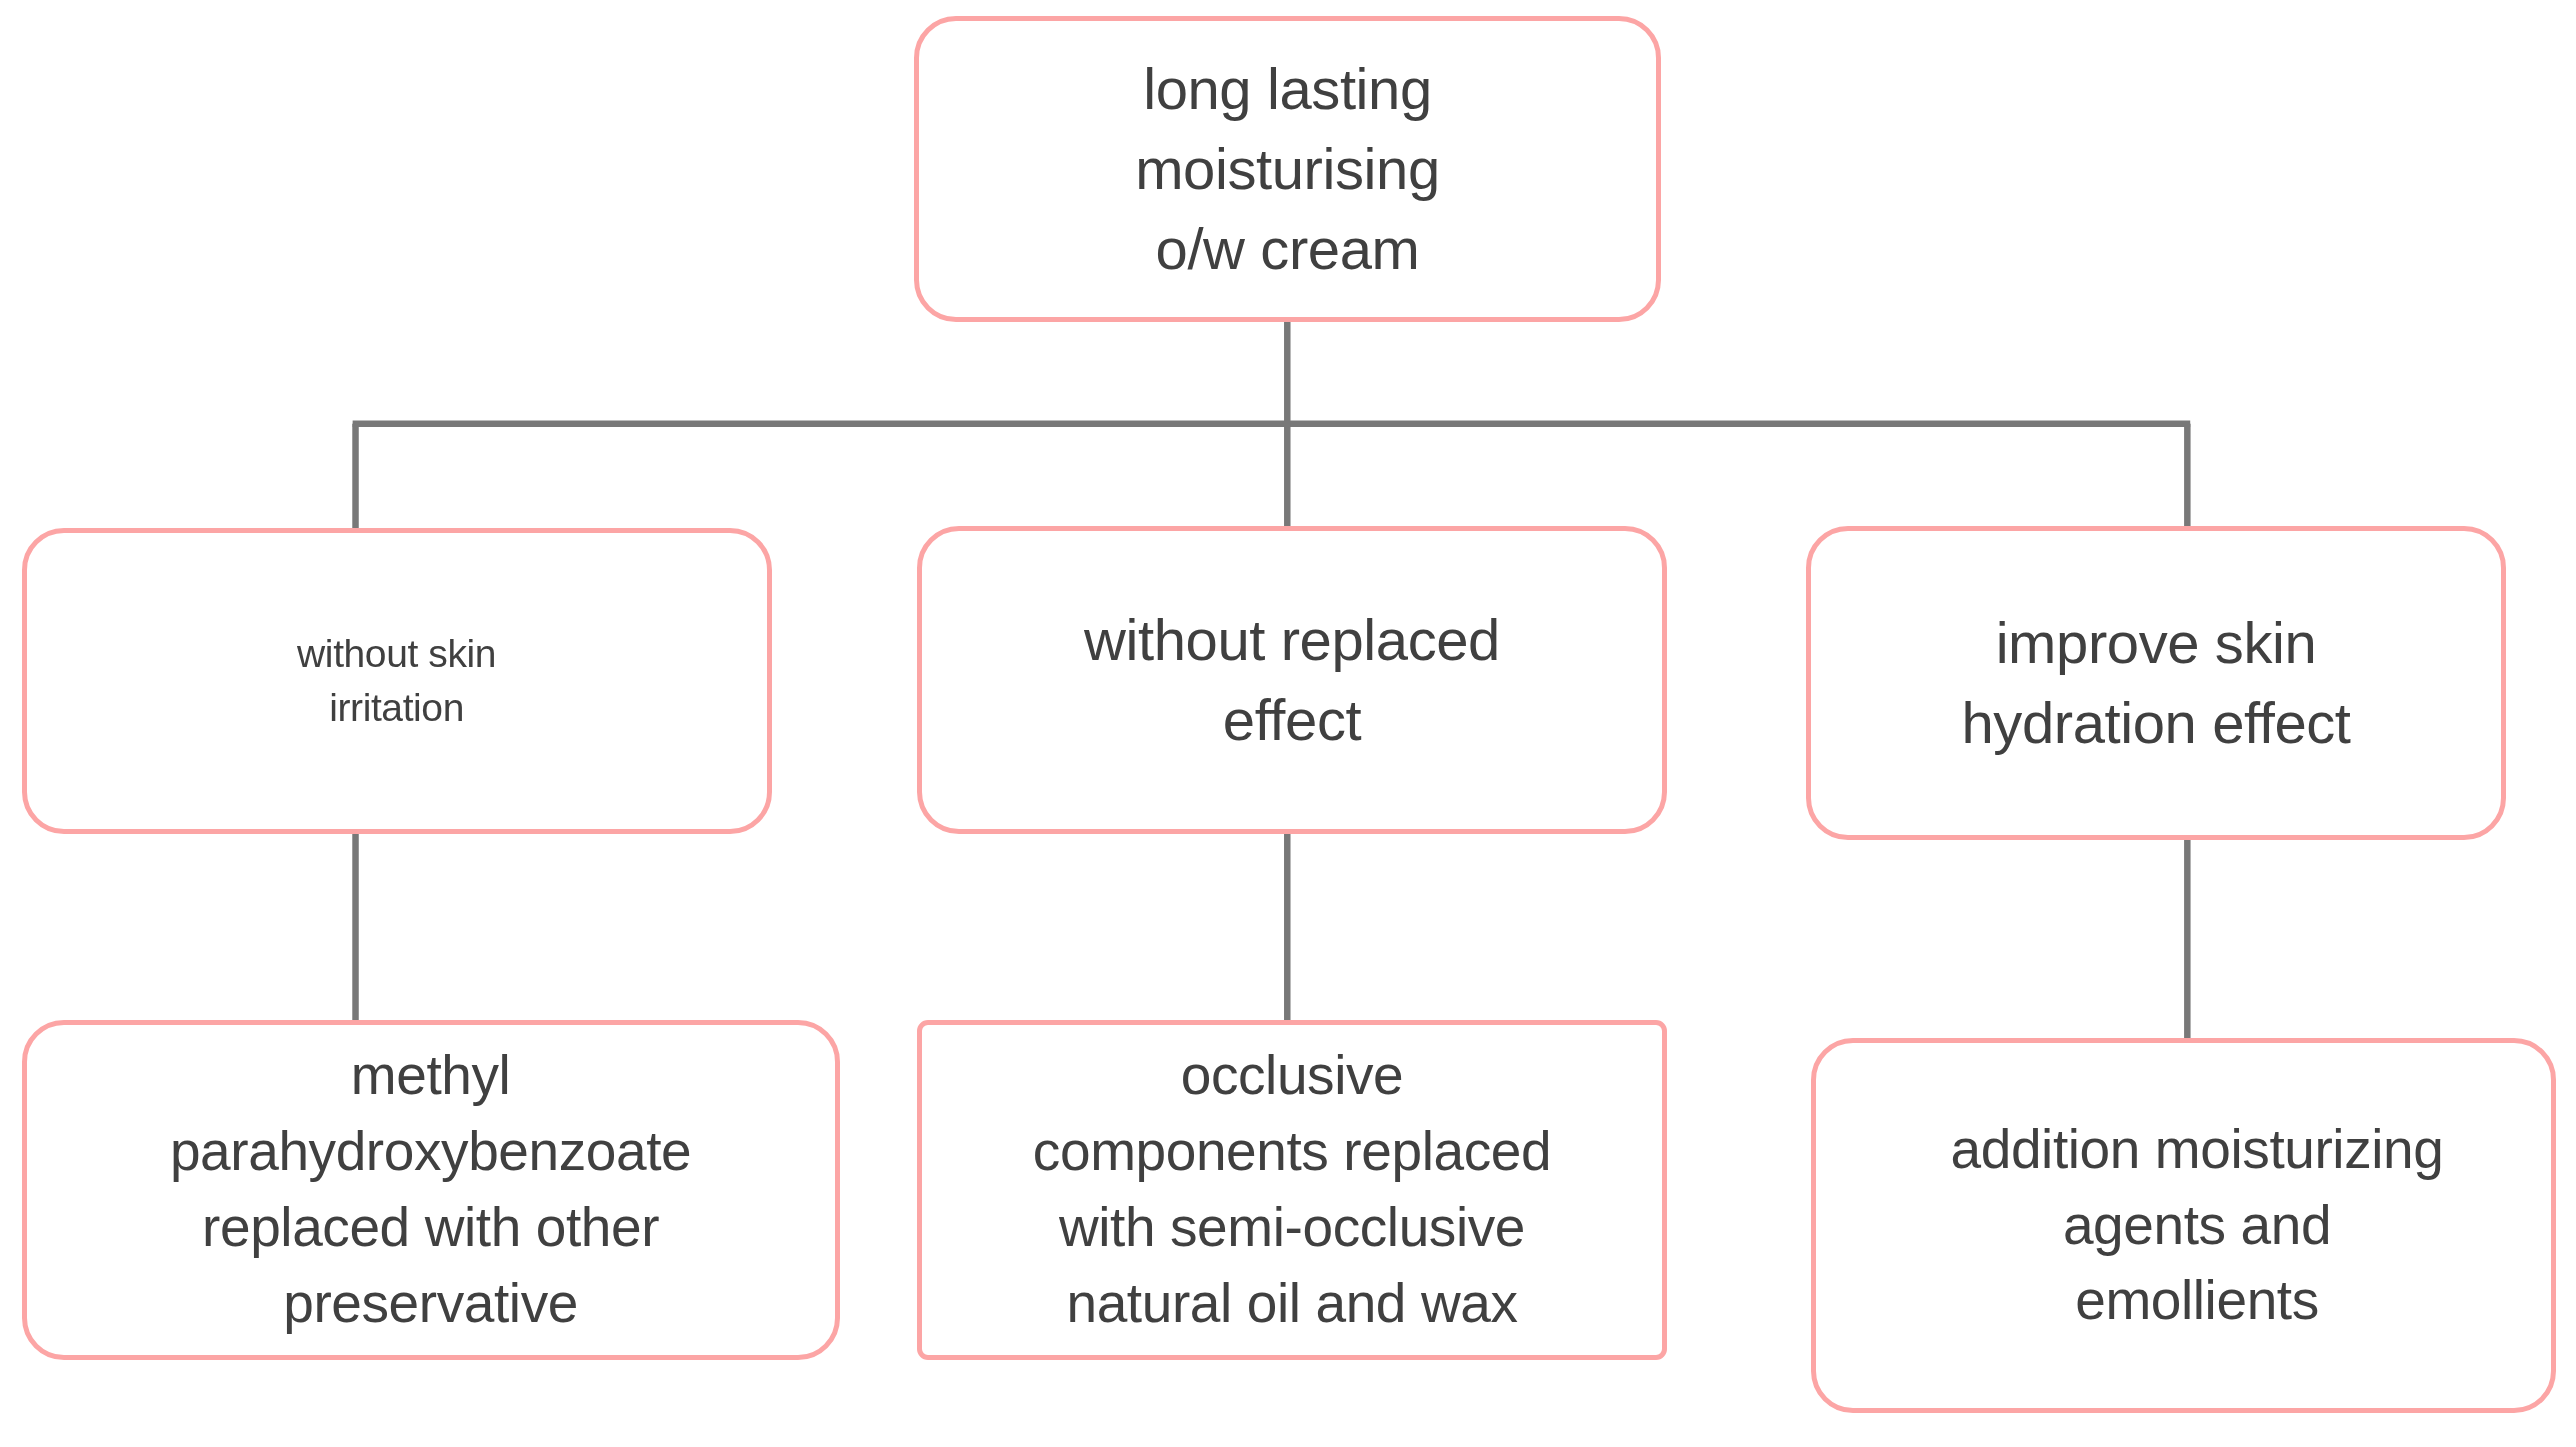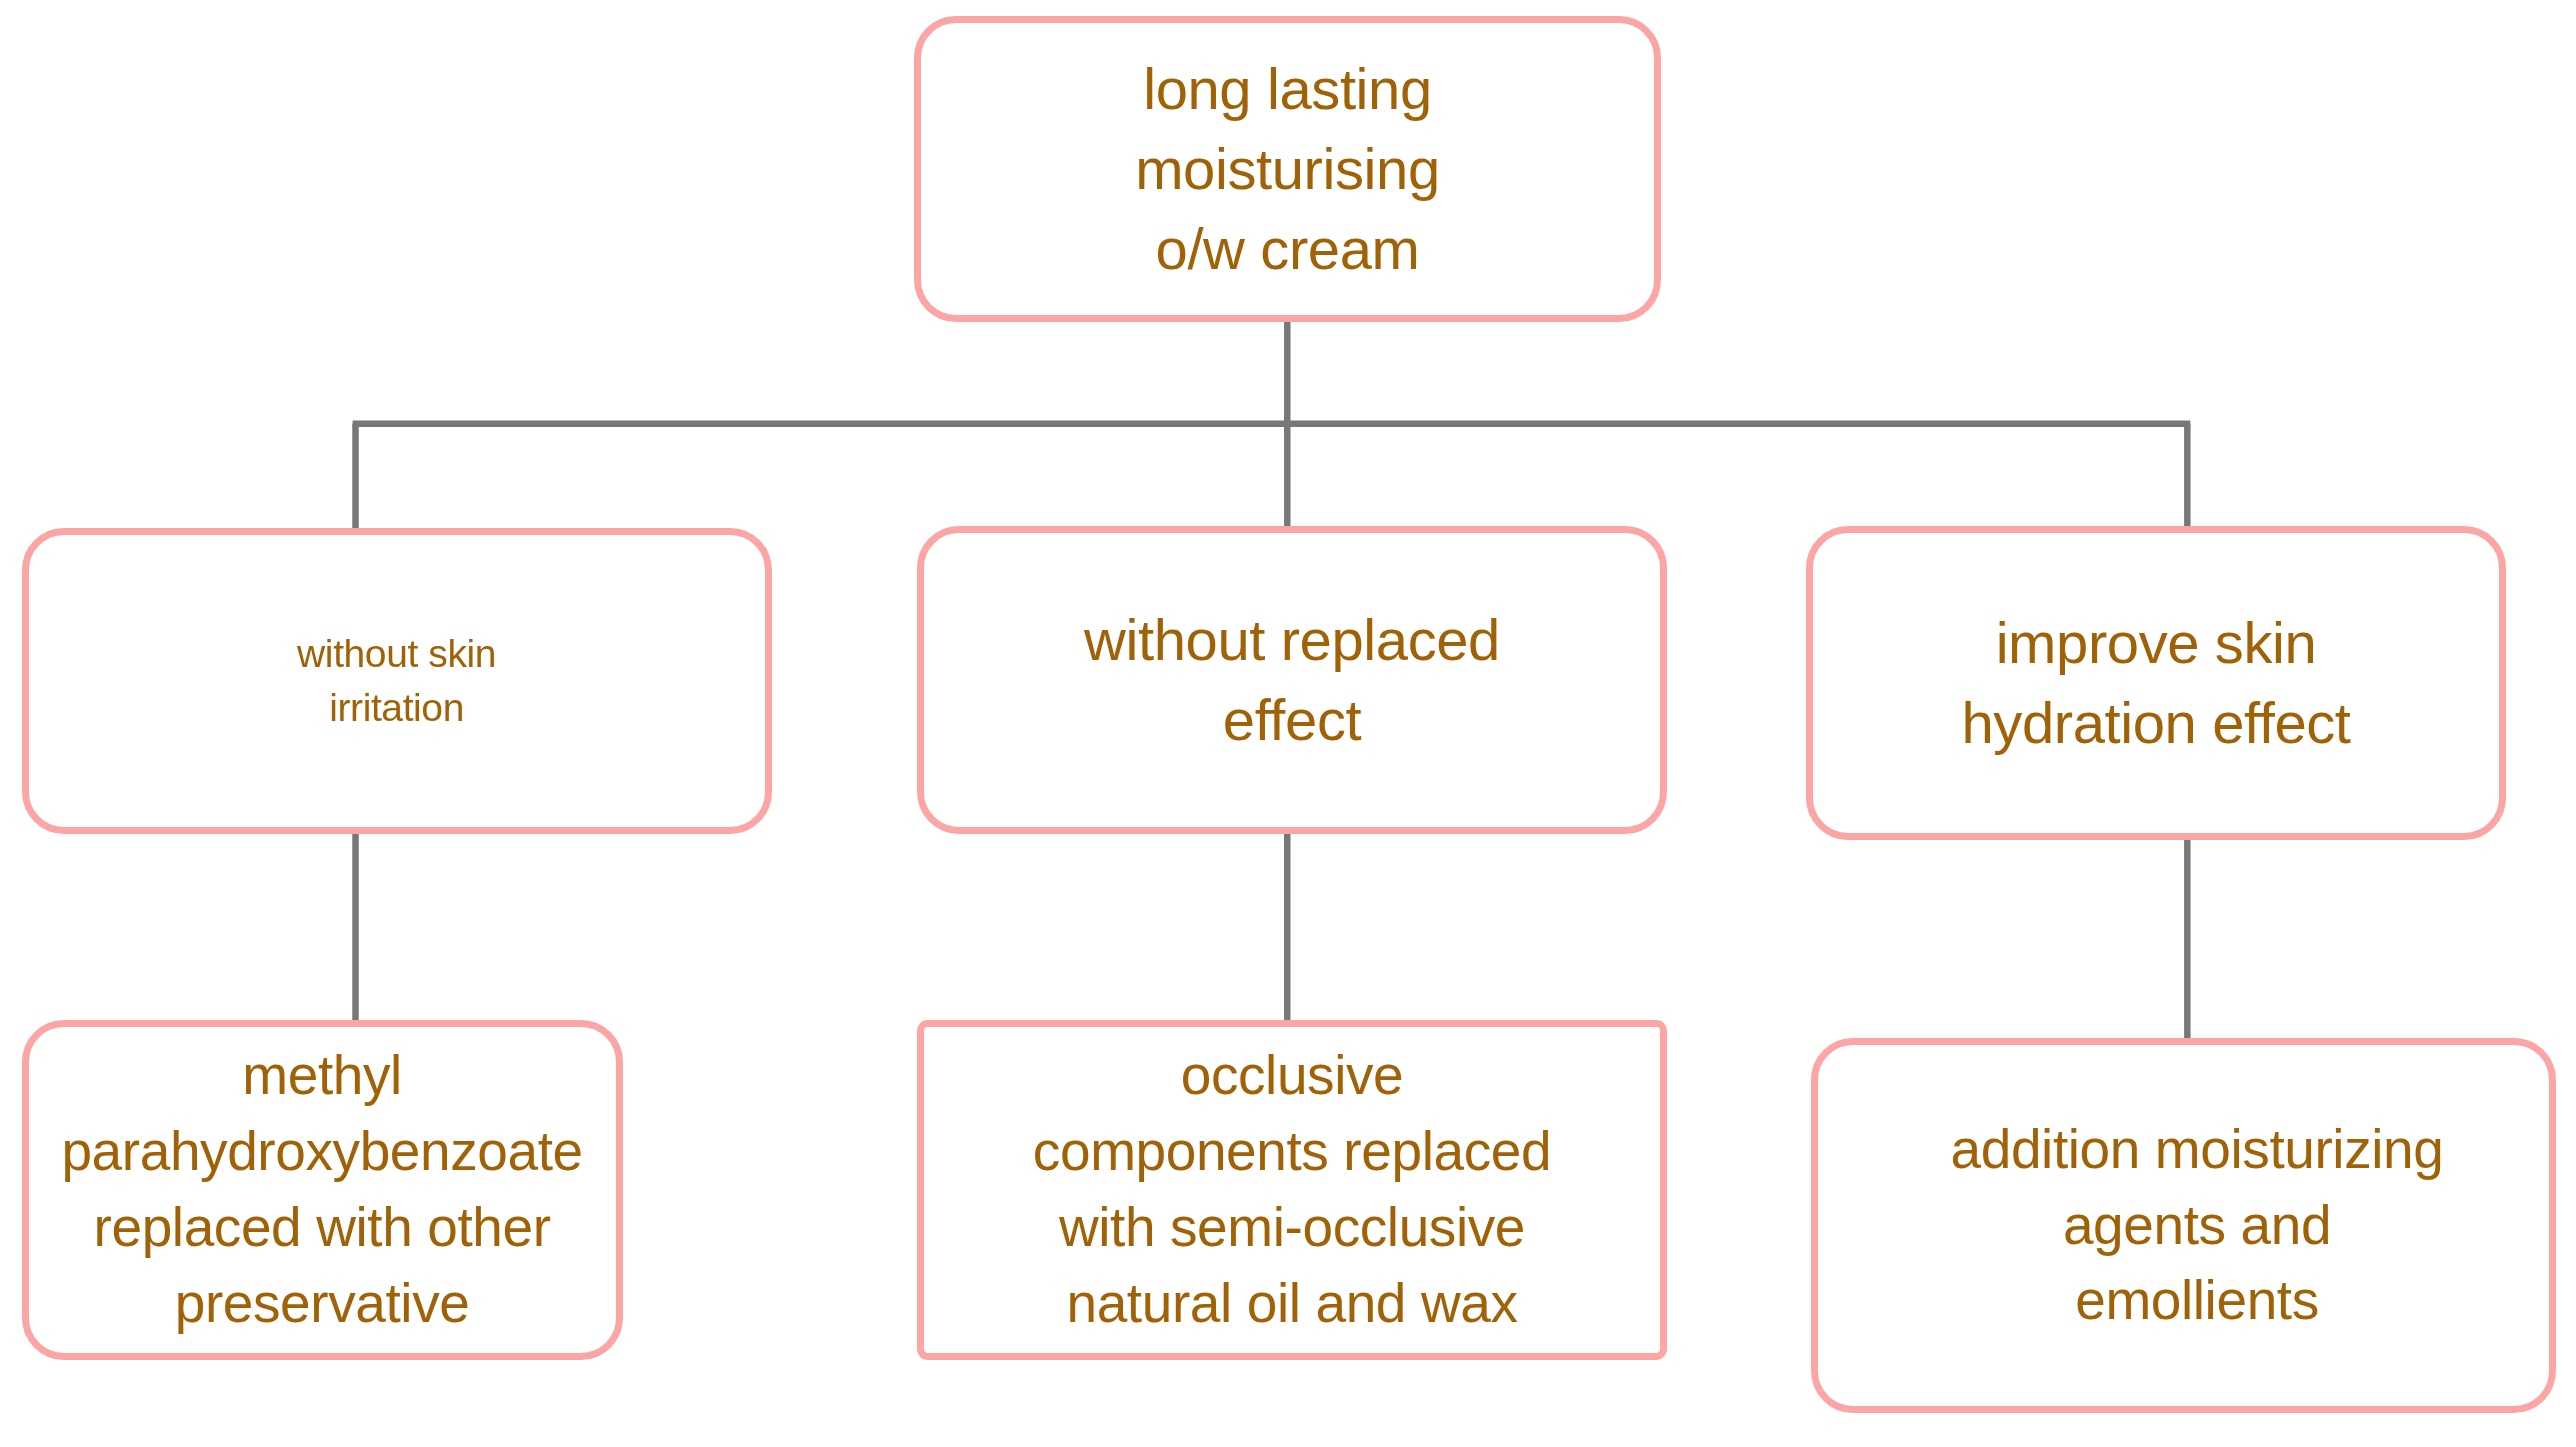--- a/index.html
+++ b/index.html
@@ -21,27 +21,27 @@
     position: absolute;
     left: 0;
     top: 0;
     width: 2576px;
     height: 1447px;
   }
   .node {
     position: absolute;
     box-sizing: border-box;
     background: #ffffff;
-    border: 7px solid #fca5a5;
+    border: 5px solid #fca5a5;
     border-radius: 42px;
     display: flex;
     align-items: center;
     justify-content: center;
     text-align: center;
-    color: #a16207;
+    color: #404040;
     z-index: 2;
   }
   .node-text {
     display: block;
     width: 100%;
     padding: 0 19px;
     box-sizing: border-box;
     white-space: pre-line;
     line-height: 1.38;
     letter-spacing: -0.4px;
@@ -63,21 +63,21 @@
     width: 750px; height: 308px;
     font-size: 58px;
   }
   #node-hydration {
     left: 1806px; top: 526px;
     width: 700px; height: 314px;
     font-size: 58px;
   }
   #node-preservative {
     left: 21.6px; top: 1020px;
-    width: 601px; height: 340px;
+    width: 818px; height: 340px;
     font-size: 55px;
   }
   #node-oil-wax {
     left: 917px; top: 1020px;
     width: 750px; height: 340px;
     font-size: 55px;
     border-radius: 11px;
   }
   #node-emollients {
     left: 1811px; top: 1038px;

